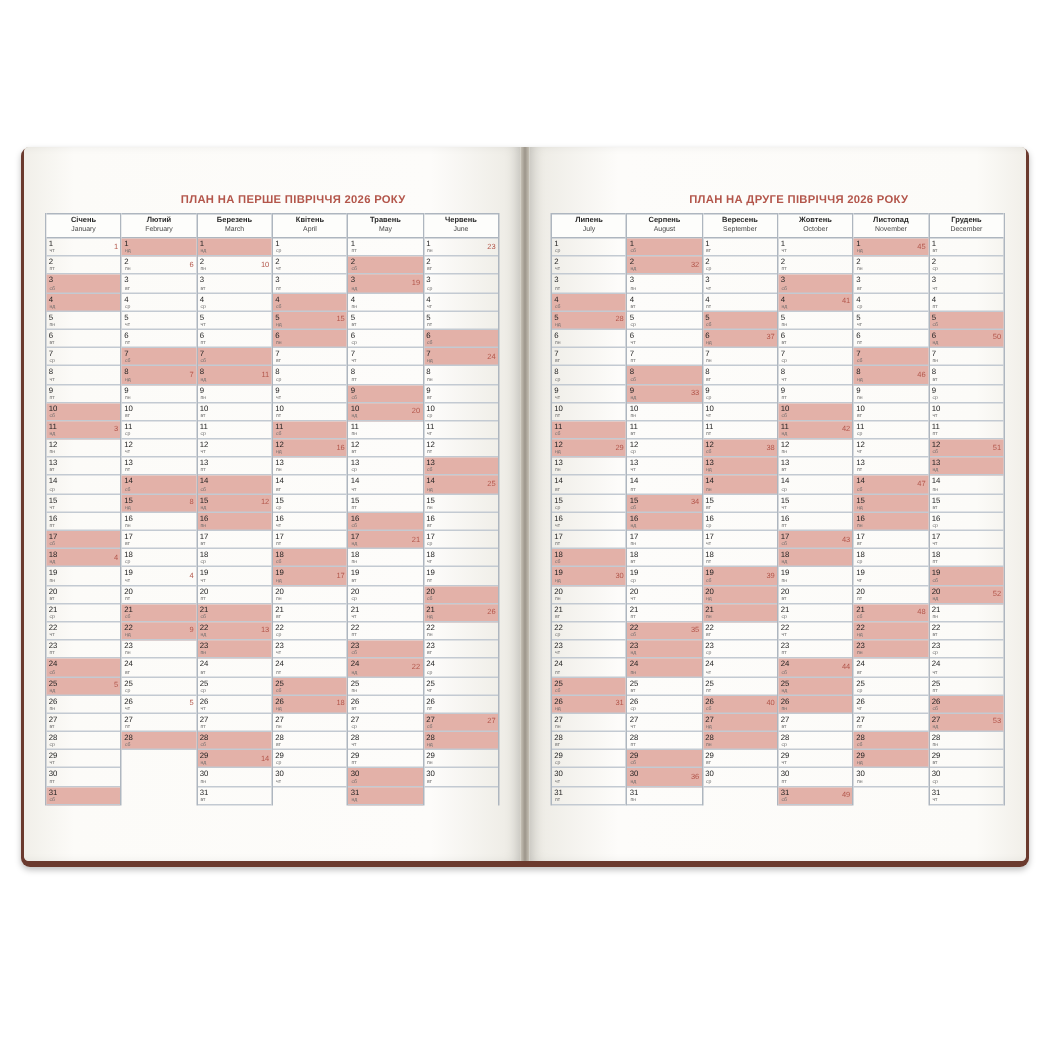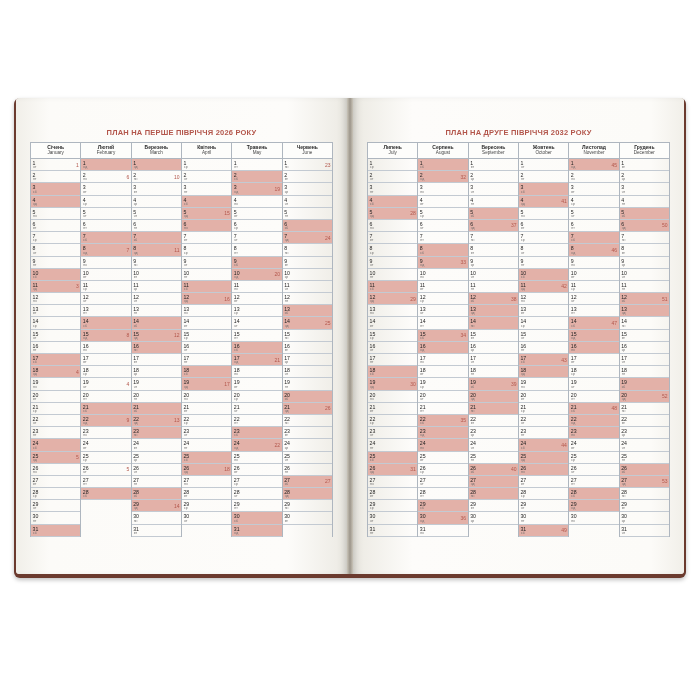--- a/index.html
+++ b/index.html
@@ -67,20 +67,21 @@
   .page-title {
     position: absolute;
     top: 30px;
     left: 0;
     width: 100%;
     text-align: center;
     color: #b3564b;
     font-size: 7.5px;
     font-weight: bold;
     letter-spacing: 0.2px;
+    padding-left: 14px;
   }
   .grid {
     position: absolute;
     top: 44px;
     left: 14px;
     right: 14px;
     display: flex;
     gap: 0;
   }
   .month-col {
@@ -949,21 +950,21 @@
               <span class="wd">вт</span>
             </div>
             <div class="day empty"></div>
           </div>
         </div>
     </div>
 
     <div class="gutter"></div>
 
     <div class="page right">
-      <div class="page-title">ПЛАН НА ДРУГЕ ПІВРІЧЧЯ 2032 РОКУ</div>
+      <div class="page-title">ПЛАН НА ДРУГЕ ПІВРІЧЧЯ 2026 РОКУ</div>
       <div class="grid">
           <div class="month-col">
             <div class="m-head">
               <span class="uk">Липень</span>
               <span class="en">July</span>
             </div>
             <div class="day">
               <span class="num">1</span>
               <span class="wd">ср</span>
             </div>

